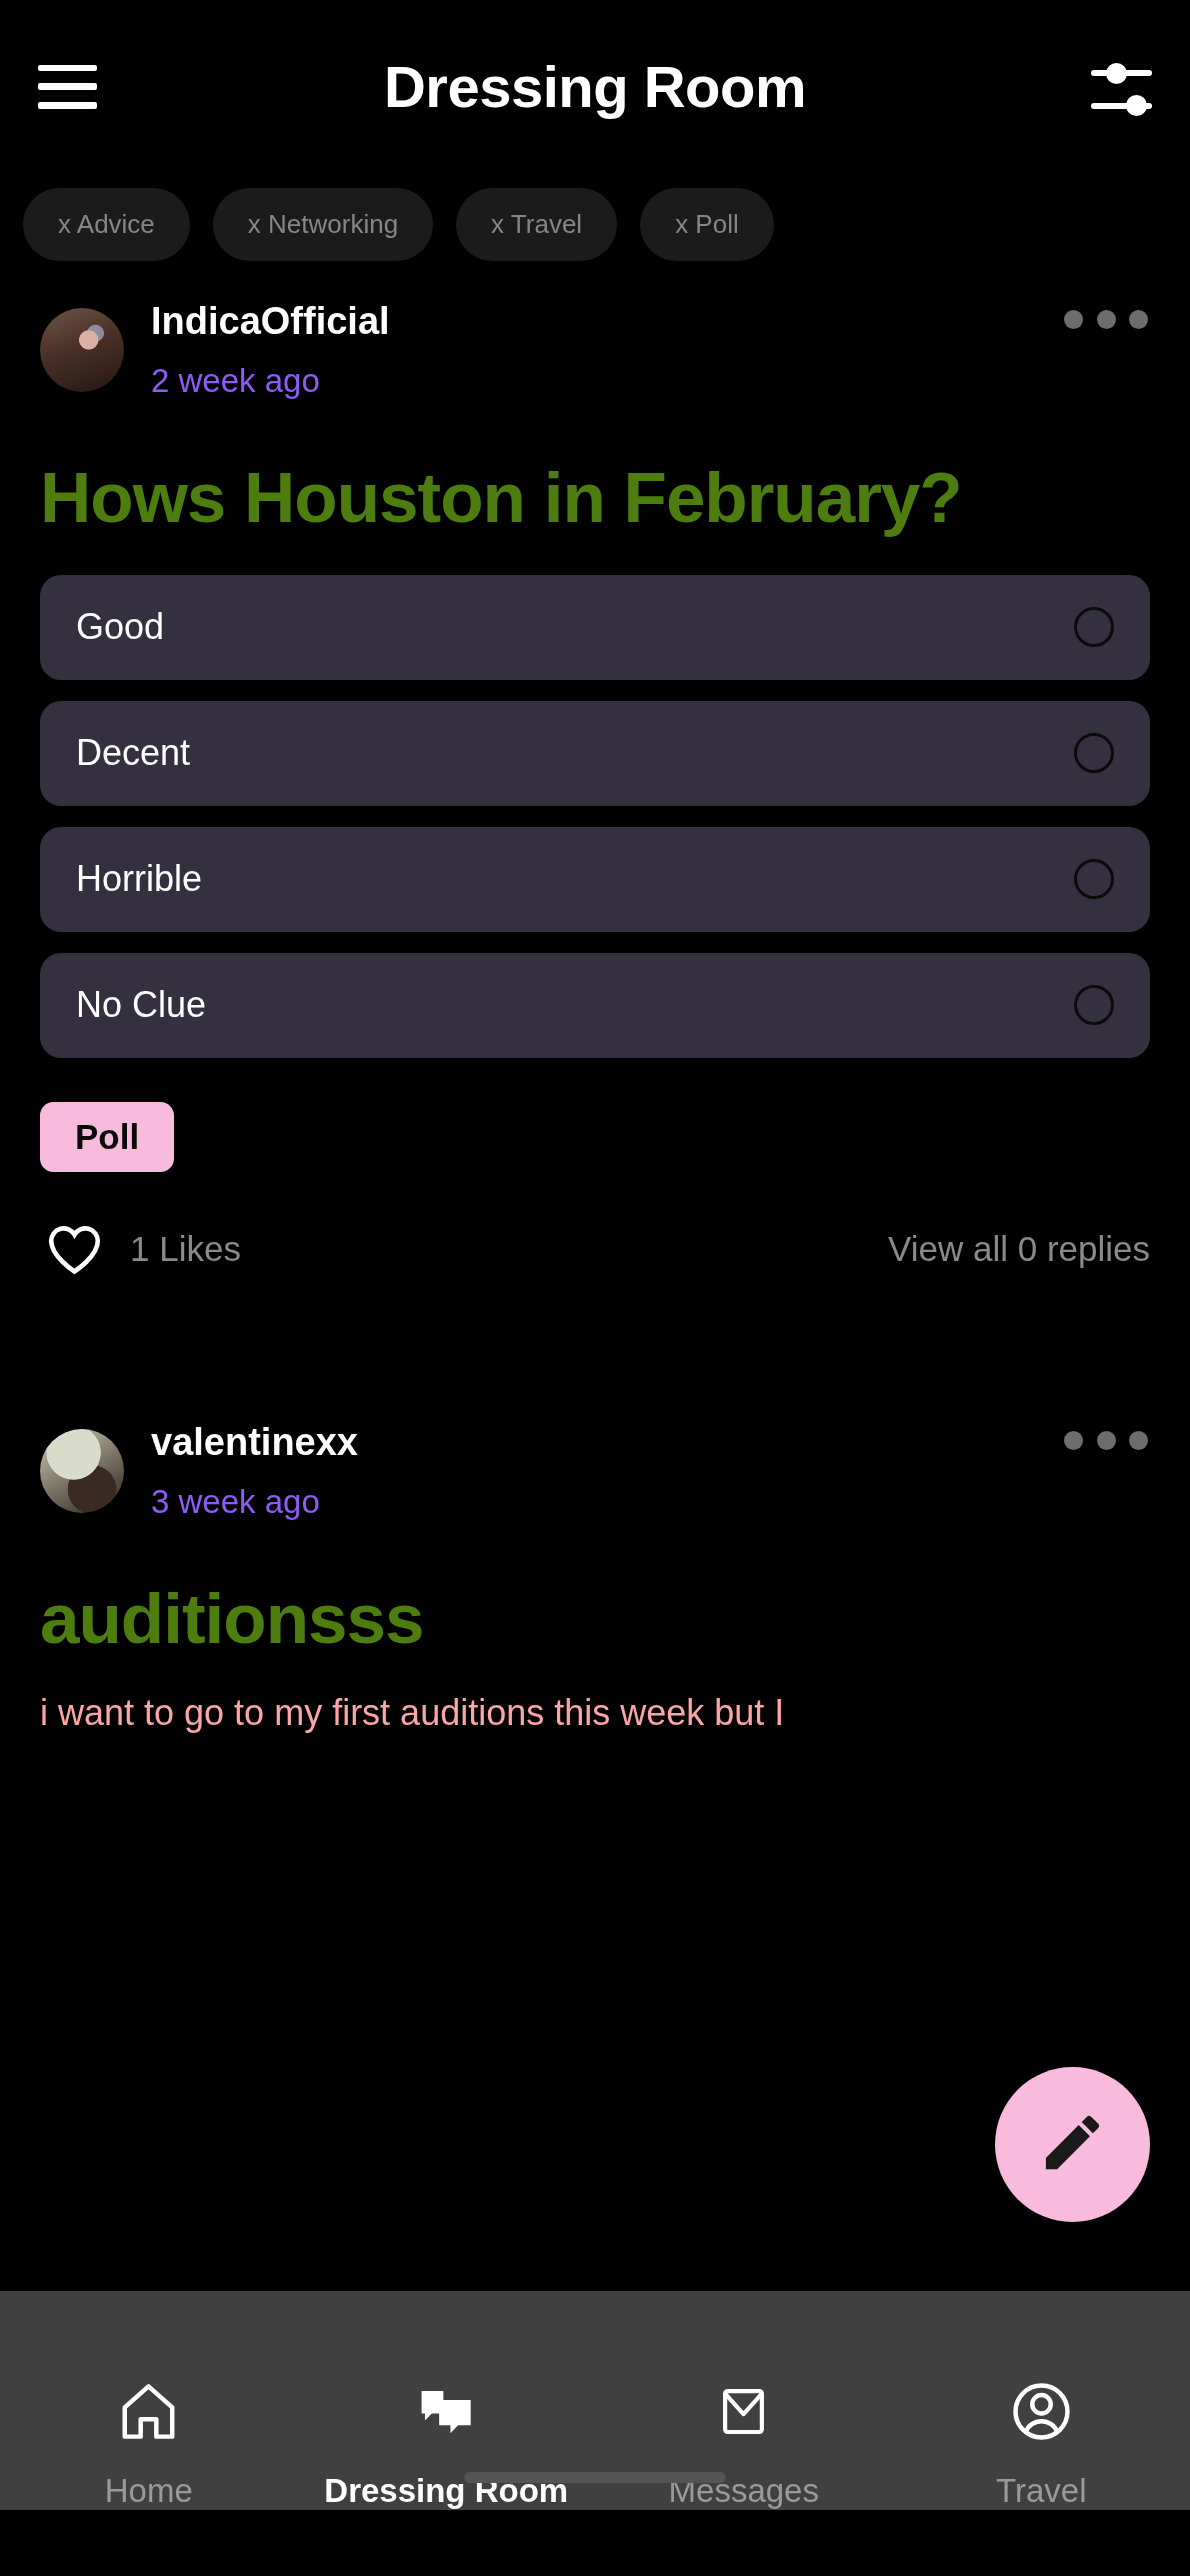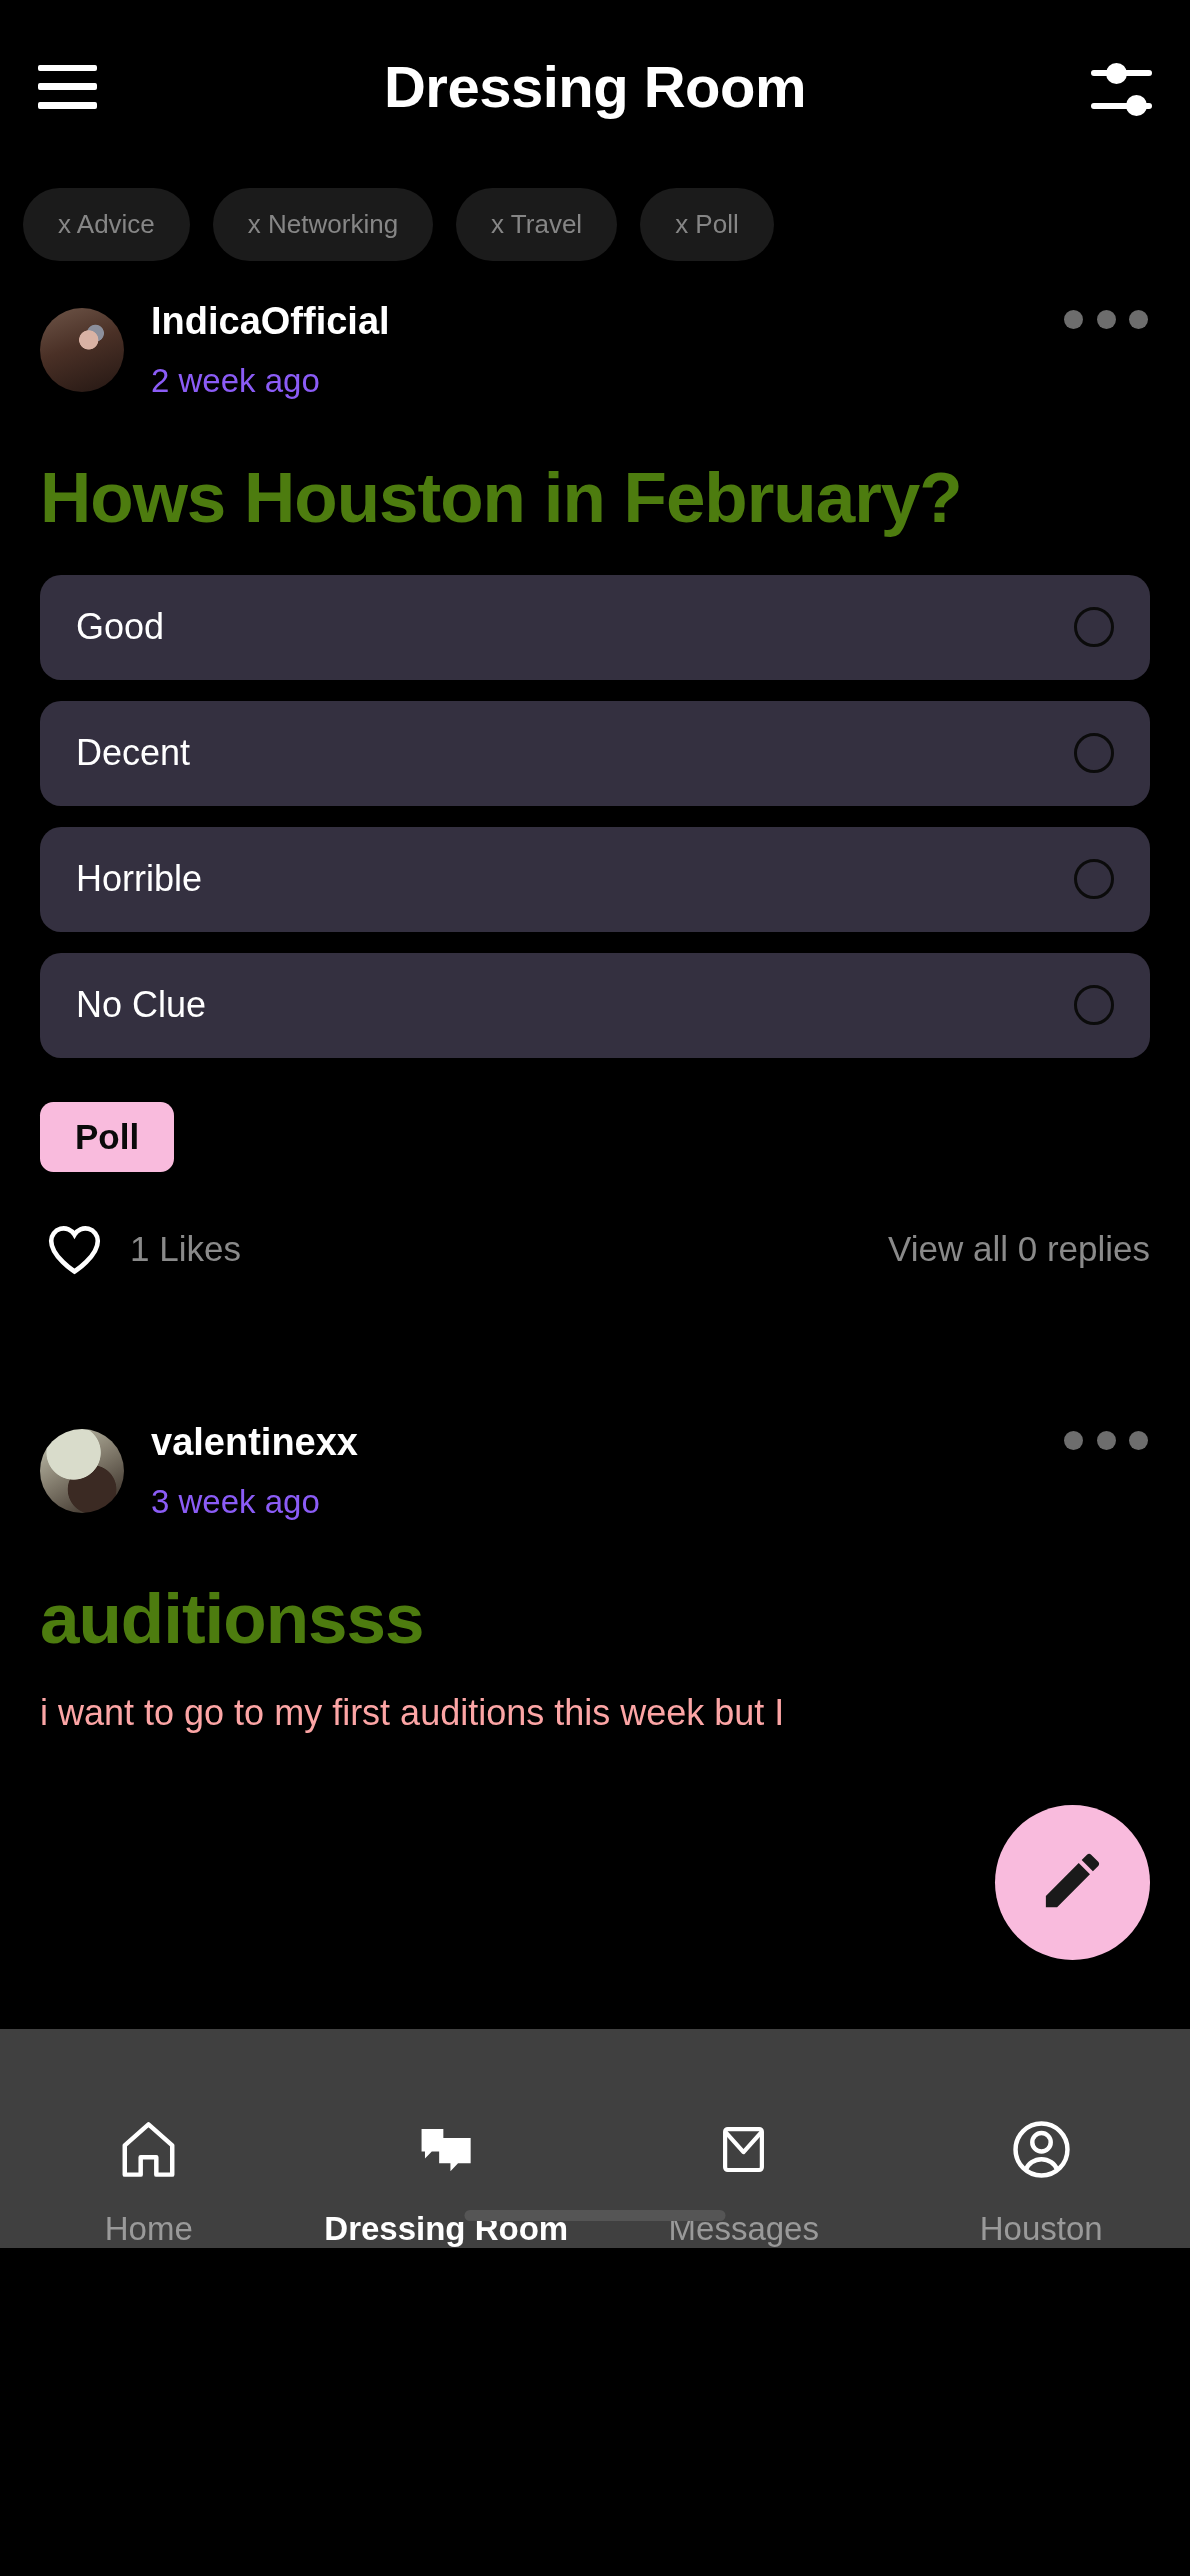--- a/index.html
+++ b/index.html
@@ -4,21 +4,21 @@
 <style>
   * { margin:0; padding:0; box-sizing:border-box; }
   html, body {
     width:1190px; height:2576px;
     background:#000;
     font-family:"Liberation Sans", sans-serif;
     overflow:hidden;
   }
   .screen {
     position:relative;
-    width:1190px; height:2248px;
+    width:1190px; height:2510px;
     background:#000;
     display:flex; flex-direction:column;
   }
 
   
   .appbar {
     height:173px;
     flex:0 0 173px;
     display:flex; align-items:center;
     padding:0 38px;
@@ -356,21 +356,21 @@
     </div>
 
     <div class="nav-item">
       <span class="nav-icon">
         <svg viewBox="0 0 24 24" width="67" height="67" fill="none" stroke="#ffffff" stroke-width="1.6">
           <circle cx="12" cy="12" r="9.3"></circle>
           <circle cx="12" cy="9.4" r="3.3"></circle>
           <path d="M6.3 19.4a6.1 6.1 0 0 1 11.4 0"></path>
         </svg>
       </span>
-      <span class="nav-label">Houston</span>
+      <span class="nav-label">Travel</span>
     </div>
 
   </div>
 
   <div class="home-indicator"></div>
 
 </div>
 
 
 </body></html>

